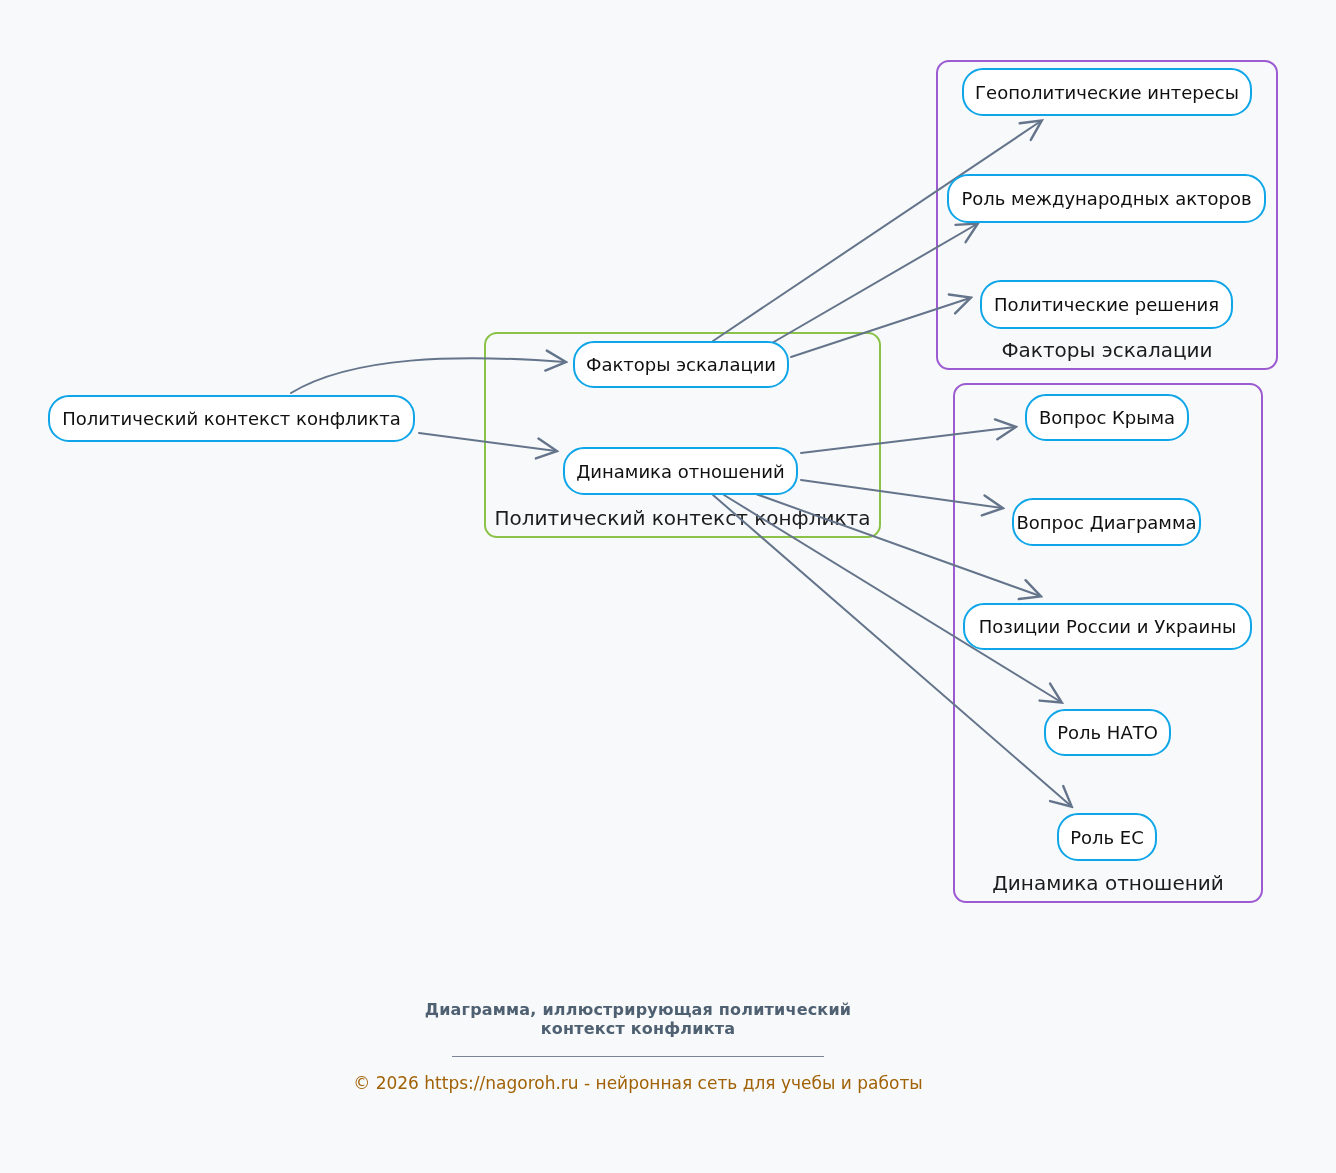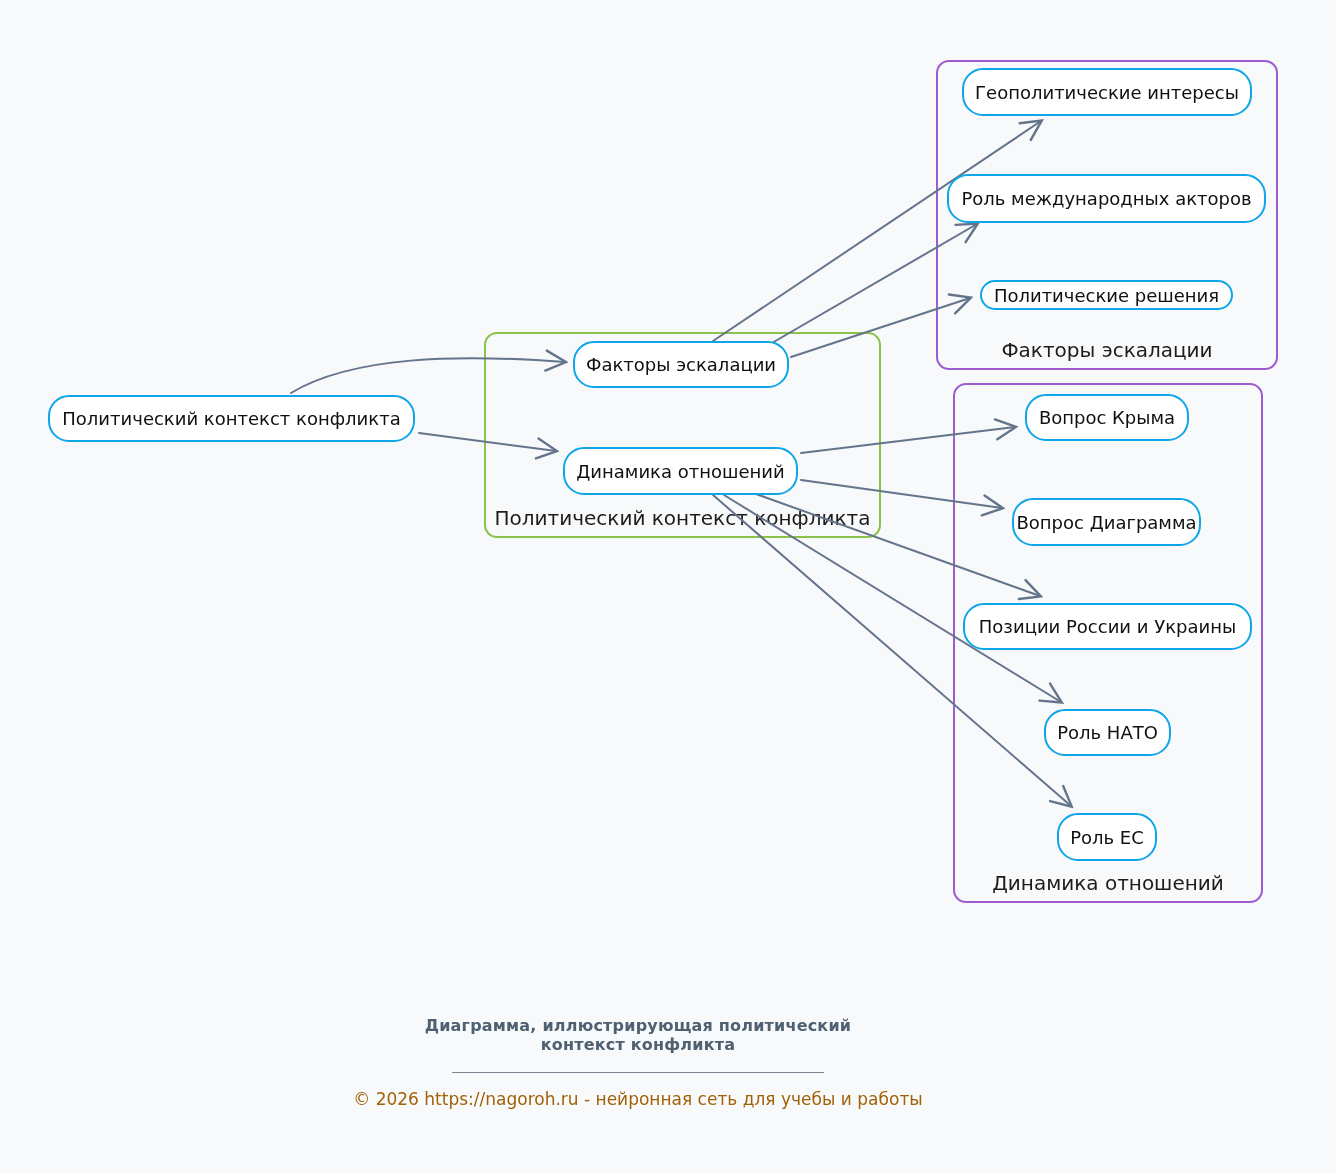--- a/index.html
+++ b/index.html
@@ -68,21 +68,21 @@
   .footer {
     position: absolute;
     left: 288px;
     top: 1000px;
     width: 700px;
     text-align: center;
     z-index: 4;
   }
   .footer-title {
     width: 452px;
-    margin: 16px auto;
+    margin: 0 auto;
     font-size: 16px;
     font-weight: bold;
     line-height: 1.2;
     letter-spacing: 0.2px;
     color: #4e6071;
   }
   .footer-divider {
     width: 372px;
     margin: 18px auto 0 auto;
     border-bottom: 1px solid #7a8694;
@@ -144,21 +144,21 @@
   </div>
 
   <div class="node" style="left:962px; top:68px; width:290px; height:48px;">
     <span>Геополитические интересы</span>
   </div>
 
   <div class="node" style="left:947px; top:174px; width:319px; height:49px;">
     <span>Роль международных акторов</span>
   </div>
 
-  <div class="node" style="left:980px; top:280px; width:253px; height:30px;text-align:right;">
+  <div class="node" style="left:980px; top:280px; width:253px; height:49px;text-align:right;">
     <span>Политические решения</span>
   </div>
 
   <div class="node" style="left:1025px; top:394px; width:164px; height:47px;">
     <span>Вопрос Крыма</span>
   </div>
 
   <div class="node" style="left:1012px; top:498px; width:189px; height:48px;">
     <span>Вопрос Диаграмма</span>
   </div>

